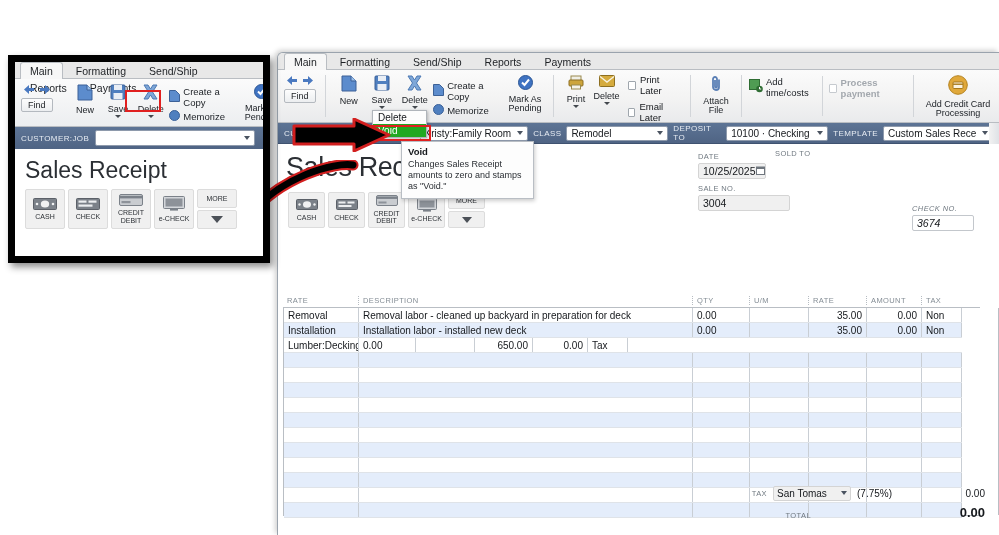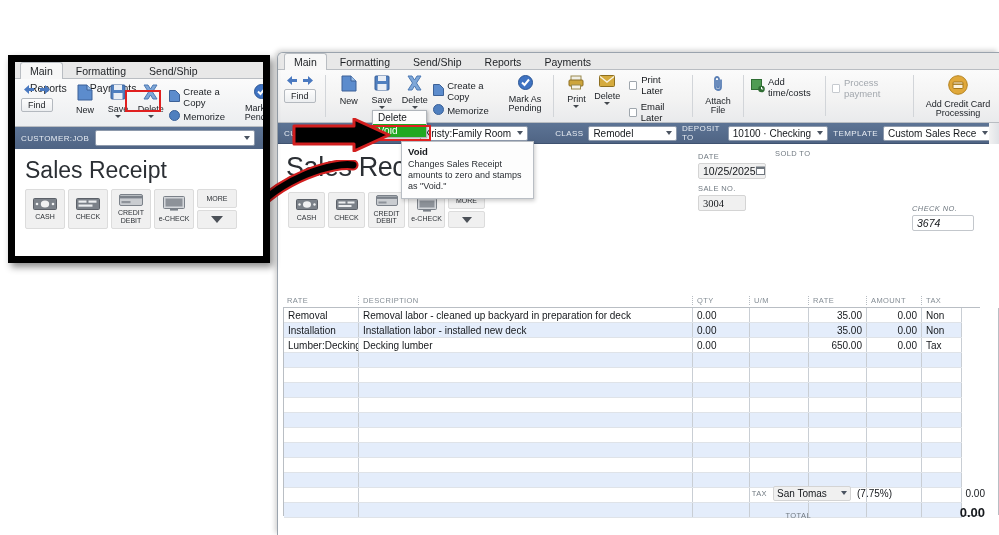--- a/index.html
+++ b/index.html
@@ -68,21 +68,21 @@
     border-radius:2px; font-size:9px; padding:1px 6px; color:#1d2024;
   }
   .navgroup{ display:flex; flex-direction:column; align-items:center; padding:5px 6px 0 6px; }
 
   .stacked{ display:flex; flex-direction:column; justify-content:center; gap:2px; padding:4px 2px 0 2px;}
   .stacked-item{ display:flex; align-items:center; gap:3px; font-size:9.5px; color:#21252a; }
 
   .chkrow{ display:flex; flex-direction:column; justify-content:center; gap:5px; padding:5px 4px 0 6px;}
   .chkitem{ display:flex; align-items:center; gap:4px; font-size:9.5px; }
   .chkbox{ width:9px;height:9px;border:1px solid #9fa6ad;background:#fff;border-radius:1px; }
-  .dim{ color:#a3a8ae; }
+  .dim{ color:#a3a8ae;font-weight:bold; }
 
   
   .bluebar{
     height:21px; background:linear-gradient(to bottom,#5d7495,#4f6484);
     display:flex; align-items:center; padding:0 6px; gap:5px;
     border-bottom:1px solid #3f5270;
   }
   .blabel{ color:#e7ecf3; font-size:8px; letter-spacing:.4px; }
   .bfield{
     background:#fff; border:1px solid #8e9aac; height:15px; border-radius:2px;
@@ -383,21 +383,21 @@
       </div>
     </div>
   </div>
 
   <div class="bluebar">
     <span class="blabel">CUSTOMER:JOB</span>
     <div class="bfield" style="width:185px;">
       <span class="cv">Abercrombie, Kristy:Family Room</span>
       <span class="dd-caret"></span>
     </div>
-    <span class="blabel" style="margin-left:22px;text-align:center;">CLASS</span>
+    <span class="blabel" style="text-align:center;">CLASS</span>
     <div class="bfield" style="width:110px;">
       <span class="cv">Remodel</span>
       <span class="dd-caret"></span>
     </div>
     <span class="blabel">DEPOSIT TO</span>
     <div class="bfield" style="width:110px;">
       <span class="cv">10100 · Checking</span>
       <span class="dd-caret"></span>
     </div>
     <span class="blabel">TEMPLATE</span>
@@ -467,21 +467,21 @@
       <div class="finput" style="width:68px;margin-top:2px;">
         <span>10/25/2025</span>
         <span>
           <svg width="9" height="9" viewBox="0 0 9 9">
               <rect x="0.5" y="1" width="8" height="7.5" fill="#fff" stroke="#6f767e"></rect>
               <rect x="0.5" y="1" width="8" height="2" fill="#6f767e"></rect>
             </svg>
         </span>
       </div>
       <div class="flabel" style="margin-top:5px;">SALE NO.</div>
-      <div class="finput" style="width:48px;margin-top:2px;font-family:Liberation Serif, serif;">
+      <div class="finput" style="width:92px;margin-top:2px;">
         <span>3004</span>
       </div>
     </div>
 
     <div style="position:absolute;left:497px;top:5px;">
       <div class="flabel">SOLD TO</div>
     </div>
 
     <div style="position:absolute;left:634px;top:60px;font-style:italic;">
       <div class="flabel">CHECK NO.</div>
@@ -515,21 +515,20 @@
               <div class="gc" style="width: 75px;">Installation</div>
               <div class="gc" style="width: 334px;">Installation labor - installed new deck</div>
               <div class="gc" style="width: 57px;">0.00</div>
               <div class="gc" style="width: 59px;"></div>
               <div class="gc num" style="width: 58px;">35.00</div>
               <div class="gc num" style="width: 55px;">0.00</div>
               <div class="gc" style="width: 40px;">Non</div>
             </div>
             <div class="grow">
               <div class="gc" style="width: 75px;">Lumber:Decking</div>
-              <div class="gc" style="width: 334px;">Decking lumber</div>
               <div class="gc" style="width: 57px;">0.00</div>
               <div class="gc" style="width: 59px;"></div>
               <div class="gc num" style="width: 58px;">650.00</div>
               <div class="gc num" style="width: 55px;">0.00</div>
               <div class="gc" style="width: 40px;">Tax</div>
             </div>
             <div class="grow alt">
               <div class="gc" style="width: 75px;"></div>
               <div class="gc" style="width: 334px;"></div>
               <div class="gc" style="width: 57px;"></div>

